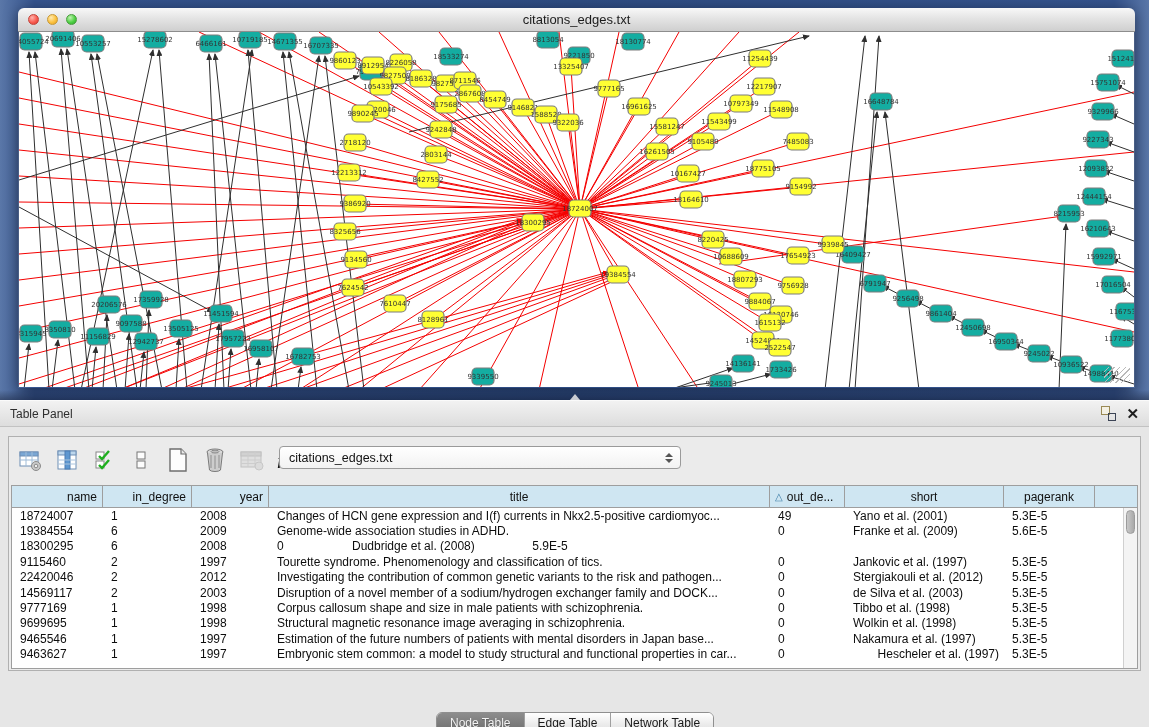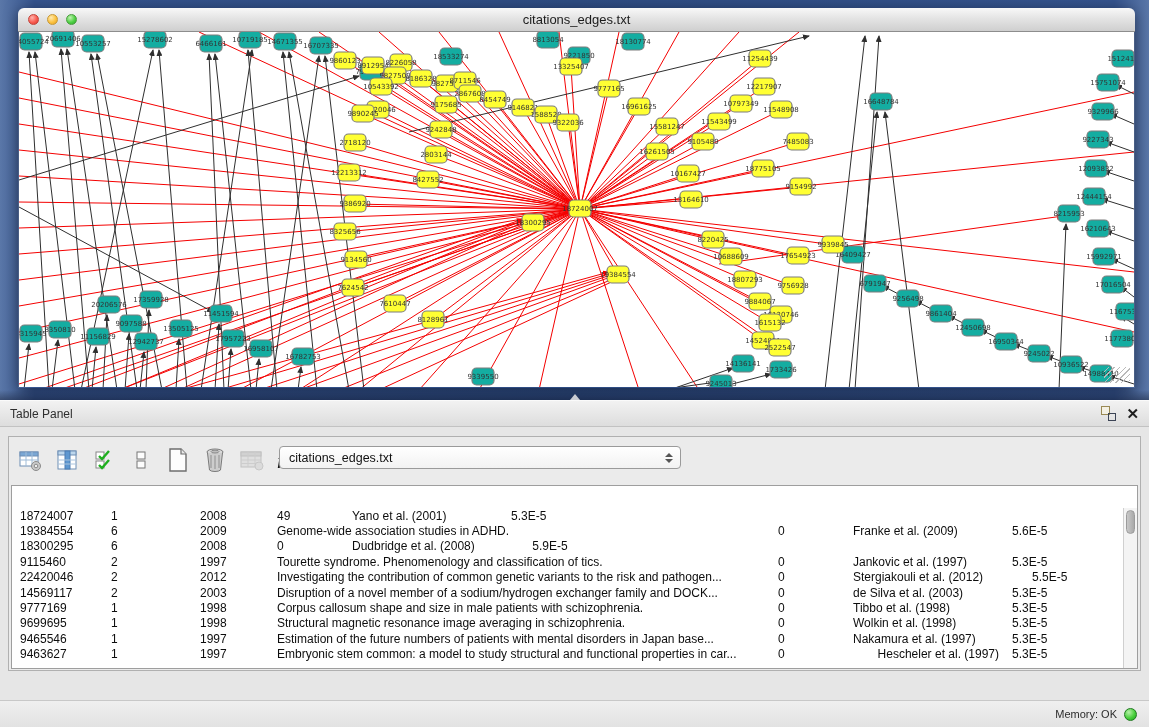--- a/index.html
+++ b/index.html
@@ -791,25 +791,50 @@
 
       <div class="combo">
         <span>citations_edges.txt</span>
         <span class="combo-arrows">
             <span class="up"></span>
             <span class="dn"></span>
           </span>
       </div>
 
       <div class="grid">
+        <div class="grid-header" id="grid-header">
+            <div class="gh-cell a-right" style="width: 91px;">
+              <span>name</span>
+            </div>
+            <div class="gh-cell a-right" style="width: 89px;">
+              <span>in_degree</span>
+            </div>
+            <div class="gh-cell a-right" style="width: 77px;">
+              <span>year</span>
+            </div>
+            <div class="gh-cell a-center" style="width: 501px;">
+              <span>title</span>
+            </div>
+            <div class="gh-cell" style="width: 75px;">
+              <span class="sort-tri">△</span>
+              <span>out_de...</span>
+            </div>
+            <div class="gh-cell a-center" style="width: 159px;">
+              <span>short</span>
+            </div>
+            <div class="gh-cell a-center" style="width: 91px;">
+              <span>pagerank</span>
+            </div>
+          </div>
         <div class="grid-rows" id="grid-rows">
             <div class="grid-row">
               <div class="gr-cell" style="width: 91px;">18724007</div>
               <div class="gr-cell" style="width: 89px;">1</div>
               <div class="gr-cell" style="width: 77px;">2008</div>
+              <div class="gr-cell" style="width: 501px;">Changes of HCN gene expression and I(f) currents in Nkx2.5-positive cardiomyoc...</div>
               <div class="gr-cell" style="width: 75px;">49</div>
               <div class="gr-cell" style="width: 159px;">Yano et al. (2001)</div>
               <div class="gr-cell" style="width: 91px;">5.3E-5</div>
             </div>
             <div class="grid-row">
               <div class="gr-cell" style="width: 91px;">19384554</div>
               <div class="gr-cell" style="width: 89px;">6</div>
               <div class="gr-cell" style="width: 77px;">2009</div>
               <div class="gr-cell" style="width: 501px;">Genome-wide association studies in ADHD.</div>
               <div class="gr-cell" style="width: 75px;">0</div>
@@ -833,21 +858,21 @@
               <div class="gr-cell" style="width: 159px;">Jankovic et al. (1997)</div>
               <div class="gr-cell" style="width: 91px;">5.3E-5</div>
             </div>
             <div class="grid-row">
               <div class="gr-cell" style="width: 91px;">22420046</div>
               <div class="gr-cell" style="width: 89px;">2</div>
               <div class="gr-cell" style="width: 77px;">2012</div>
               <div class="gr-cell" style="width: 501px;">Investigating the contribution of common genetic variants to the risk and pathogen...</div>
               <div class="gr-cell" style="width: 75px;">0</div>
               <div class="gr-cell" style="width: 159px;">Stergiakouli et al. (2012)</div>
-              <div class="gr-cell" style="width: 91px; margin-left: 20px;">5.5E-5</div>
+              <div class="gr-cell" style="width: 91px;">5.5E-5</div>
             </div>
             <div class="grid-row">
               <div class="gr-cell" style="width: 91px;">14569117</div>
               <div class="gr-cell" style="width: 89px;">2</div>
               <div class="gr-cell" style="width: 77px;">2003</div>
               <div class="gr-cell" style="width: 501px;">Disruption of a novel member of a sodium/hydrogen exchanger family and DOCK...</div>
               <div class="gr-cell" style="width: 75px;">0</div>
               <div class="gr-cell" style="width: 159px;">de Silva et al. (2003)</div>
               <div class="gr-cell" style="width: 91px;">5.3E-5</div>
             </div>
@@ -893,18 +918,14 @@
         </div>
       </div>
 
       <div class="seg-tabs" id="seg-tabs">
           <div class="seg active">Node Table</div>
           <div class="seg">Edge Table</div>
           <div class="seg">Network Table</div>
         </div>
     </div>
 
-    <div class="status-bar">
-      <span class="status-text">Memory: OK</span>
-      <span class="mem-dot"></span>
-    </div>
   </div>
 </div>
 
 </body></html>

